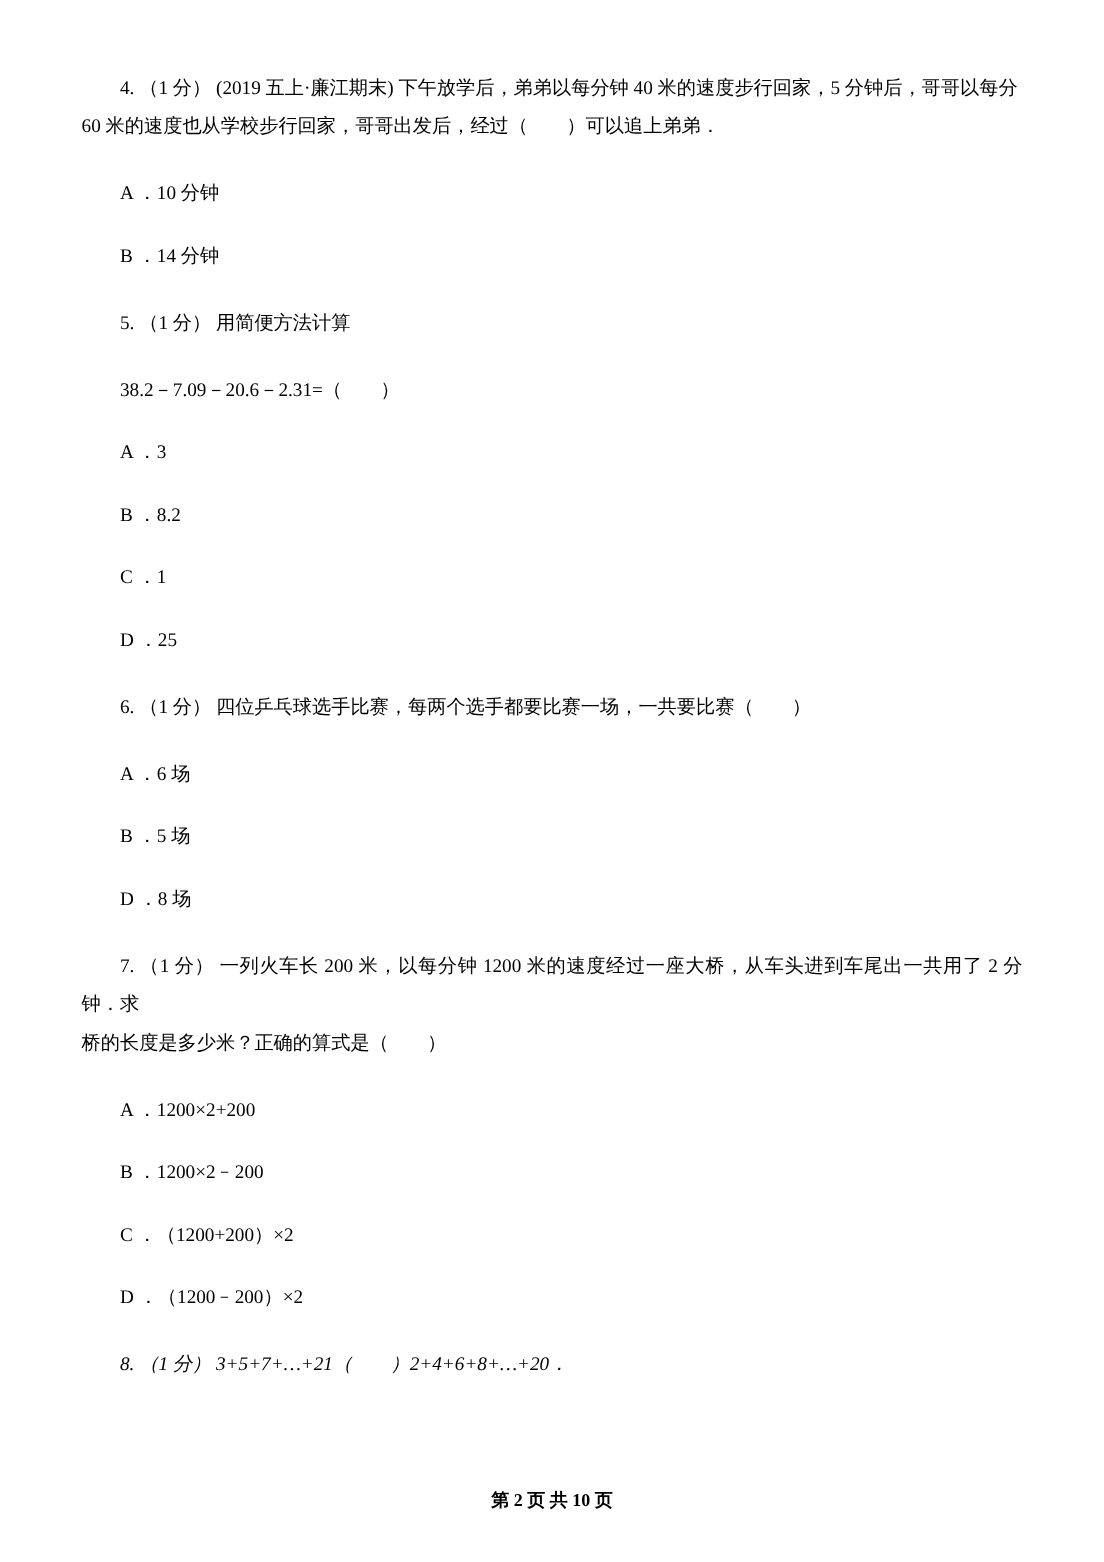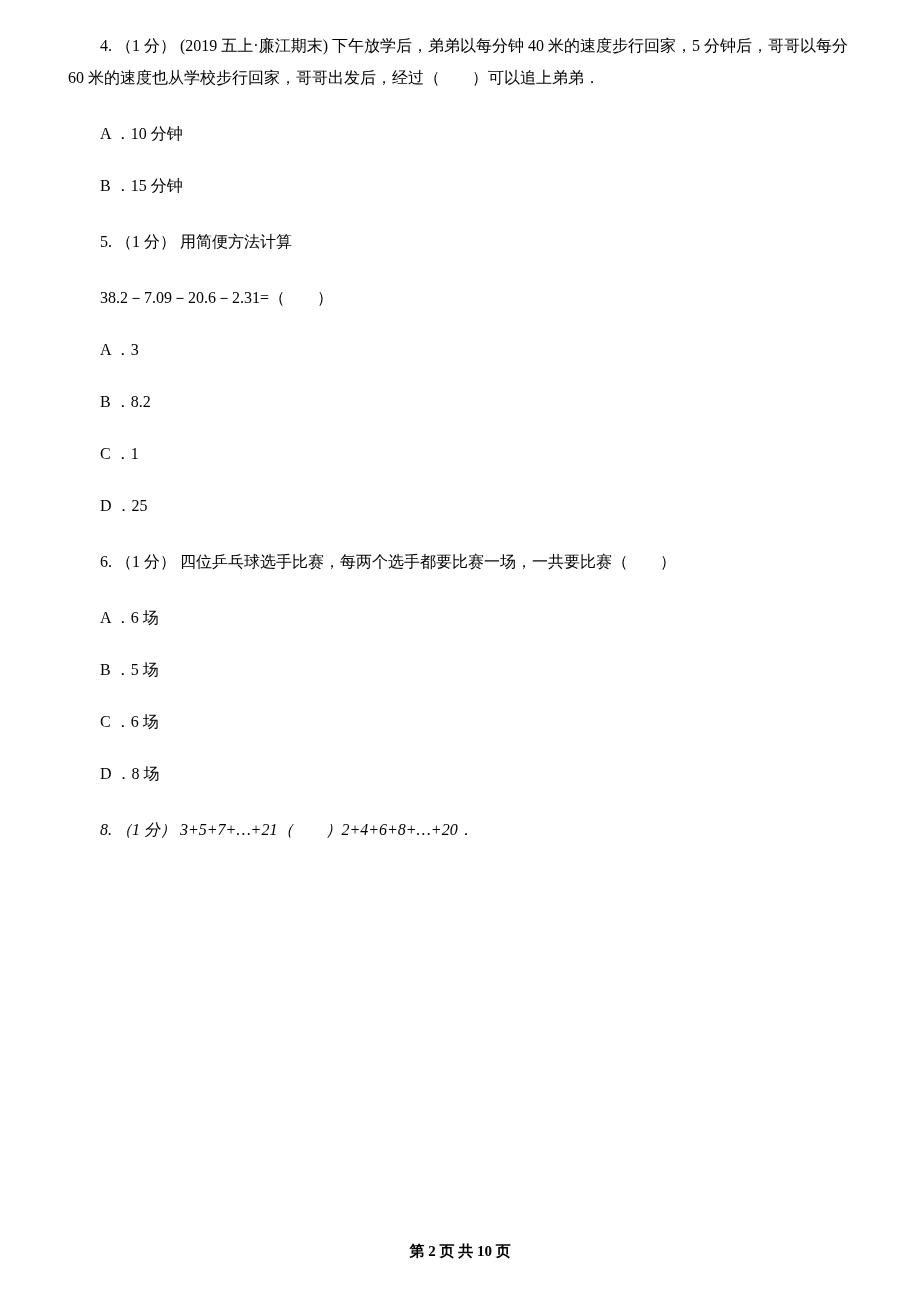--- a/index.html
+++ b/index.html
@@ -11,21 +11,21 @@
       width: 920px;
       height: 1302px;
       background: #ffffff;
       font-family: "SimSun", "宋体", serif;
       font-size: 16px;
       color: #000000;
       line-height: 1.5;
       position: relative;
     }
     .page-content {
-      padding: 30px 68px 0 68px;
+      padding: 58px 68px 0 68px;
     }
     .question-block {
       margin-bottom: 28px;
     }
     .question-text {
       text-indent: 2em;
       text-align: justify;
       line-height: 2;
     }
     .question-text-noindent {
@@ -49,40 +49,47 @@
   </style>
 </head>
 <body>
 
 <div class="page-content">
 
   <div class="question-block">
     <div class="question-text">4. （1 分） (2019 五上·廉江期末) 下午放学后，弟弟以每分钟 40 米的速度步行回家，5 分钟后，哥哥以每分</div>
     <div class="question-text-noindent">60 米的速度也从学校步行回家，哥哥出发后，经过（　　）可以追上弟弟．</div>
     <div class="option">A ．10 分钟</div>
-    <div class="option">B ．15 分钟</div>
+    <div class="option">B ．14 分钟</div>
   </div>
 
   <div class="question-block">
     <div class="question-text">5. （1 分）  用简便方法计算</div>
     <div class="option" style="margin-top:28px;">38.2－7.09－20.6－2.31=（　　）</div>
     <div class="option">A ．3</div>
     <div class="option">B ．8.2</div>
     <div class="option">C ．1</div>
     <div class="option">D ．25</div>
   </div>
 
   <div class="question-block">
     <div class="question-text">6. （1 分）  四位乒乓球选手比赛，每两个选手都要比赛一场，一共要比赛（　　）</div>
     <div class="option">A ．6 场</div>
     <div class="option">B ．5 场</div>
-    <div class="option">C ．6 场</div>
     <div class="option">D ．8 场</div>
   </div>
 
+  <div class="question-block">
+    <div class="question-text">7. （1 分） 一列火车长 200 米，以每分钟 1200 米的速度经过一座大桥，从车头进到车尾出一共用了 2 分钟．求</div>
+    <div class="question-text-noindent">桥的长度是多少米？正确的算式是（　　）</div>
+    <div class="option">A ．1200×2+200</div>
+    <div class="option">B ．1200×2﹣200</div>
+    <div class="option">C ．（1200+200）×2</div>
+    <div class="option">D ．（1200﹣200）×2</div>
+  </div>
 
   <div class="question-block" style="margin-bottom:0;font-style:italic;">
     <div class="question-text">8. （1 分）  3+5+7+…+21（　　）2+4+6+8+…+20．</div>
   </div>
 
 </div>
 
 <div class="page-footer">第 2 页 共 10 页</div>
 
 </body></html>

